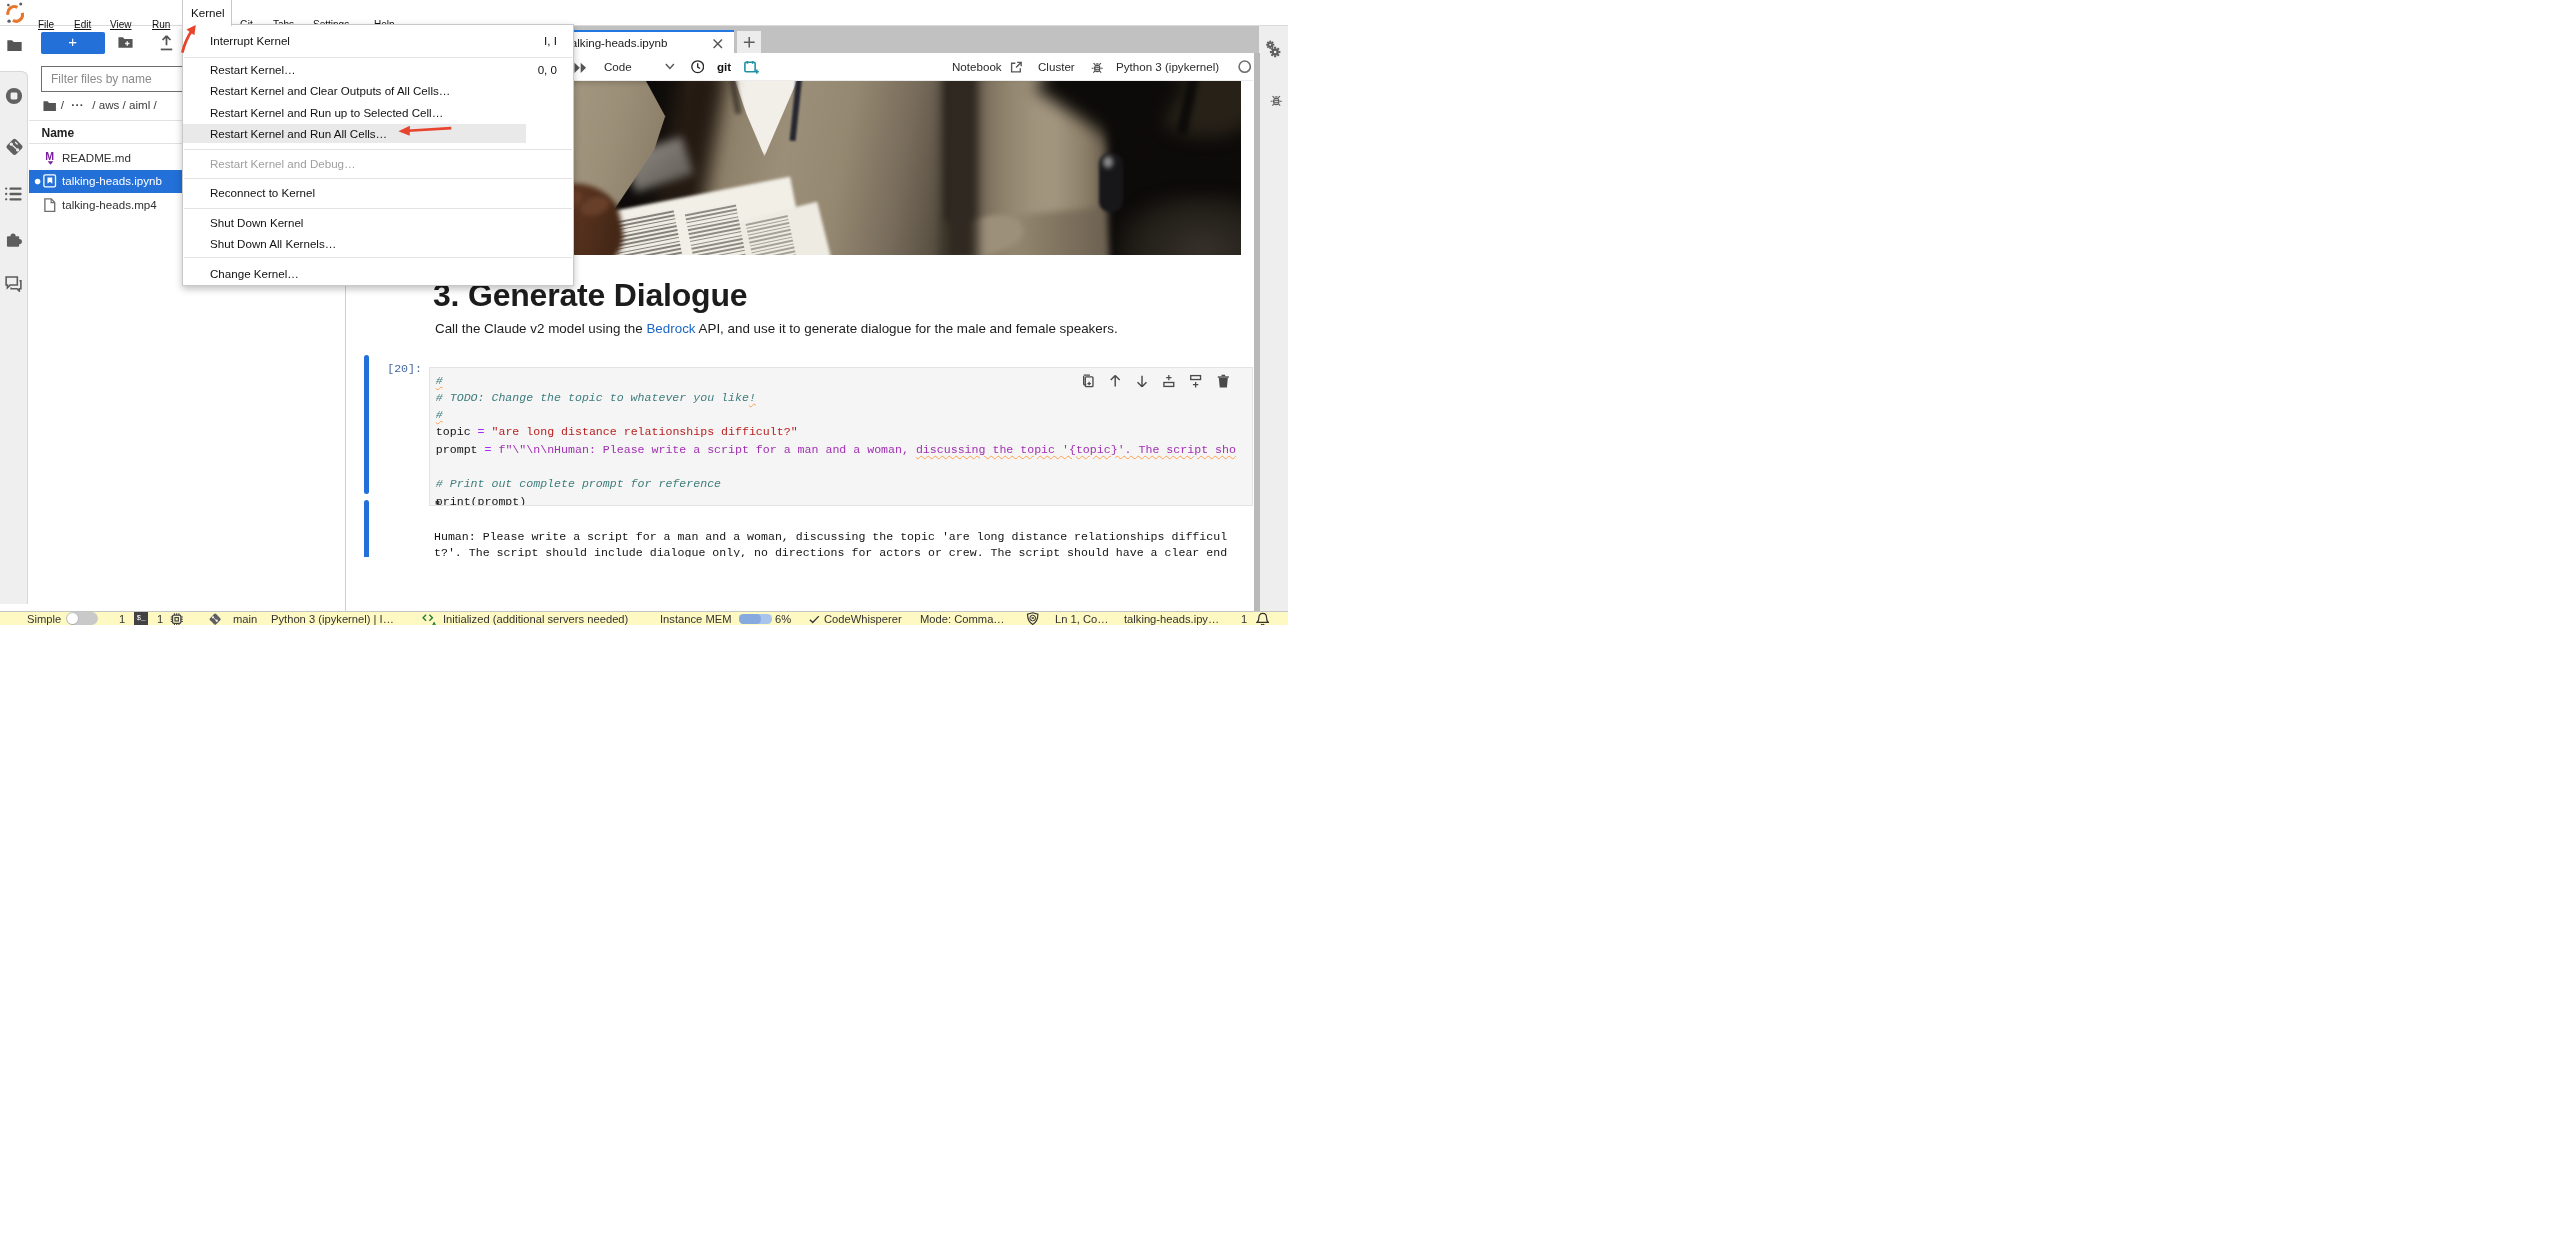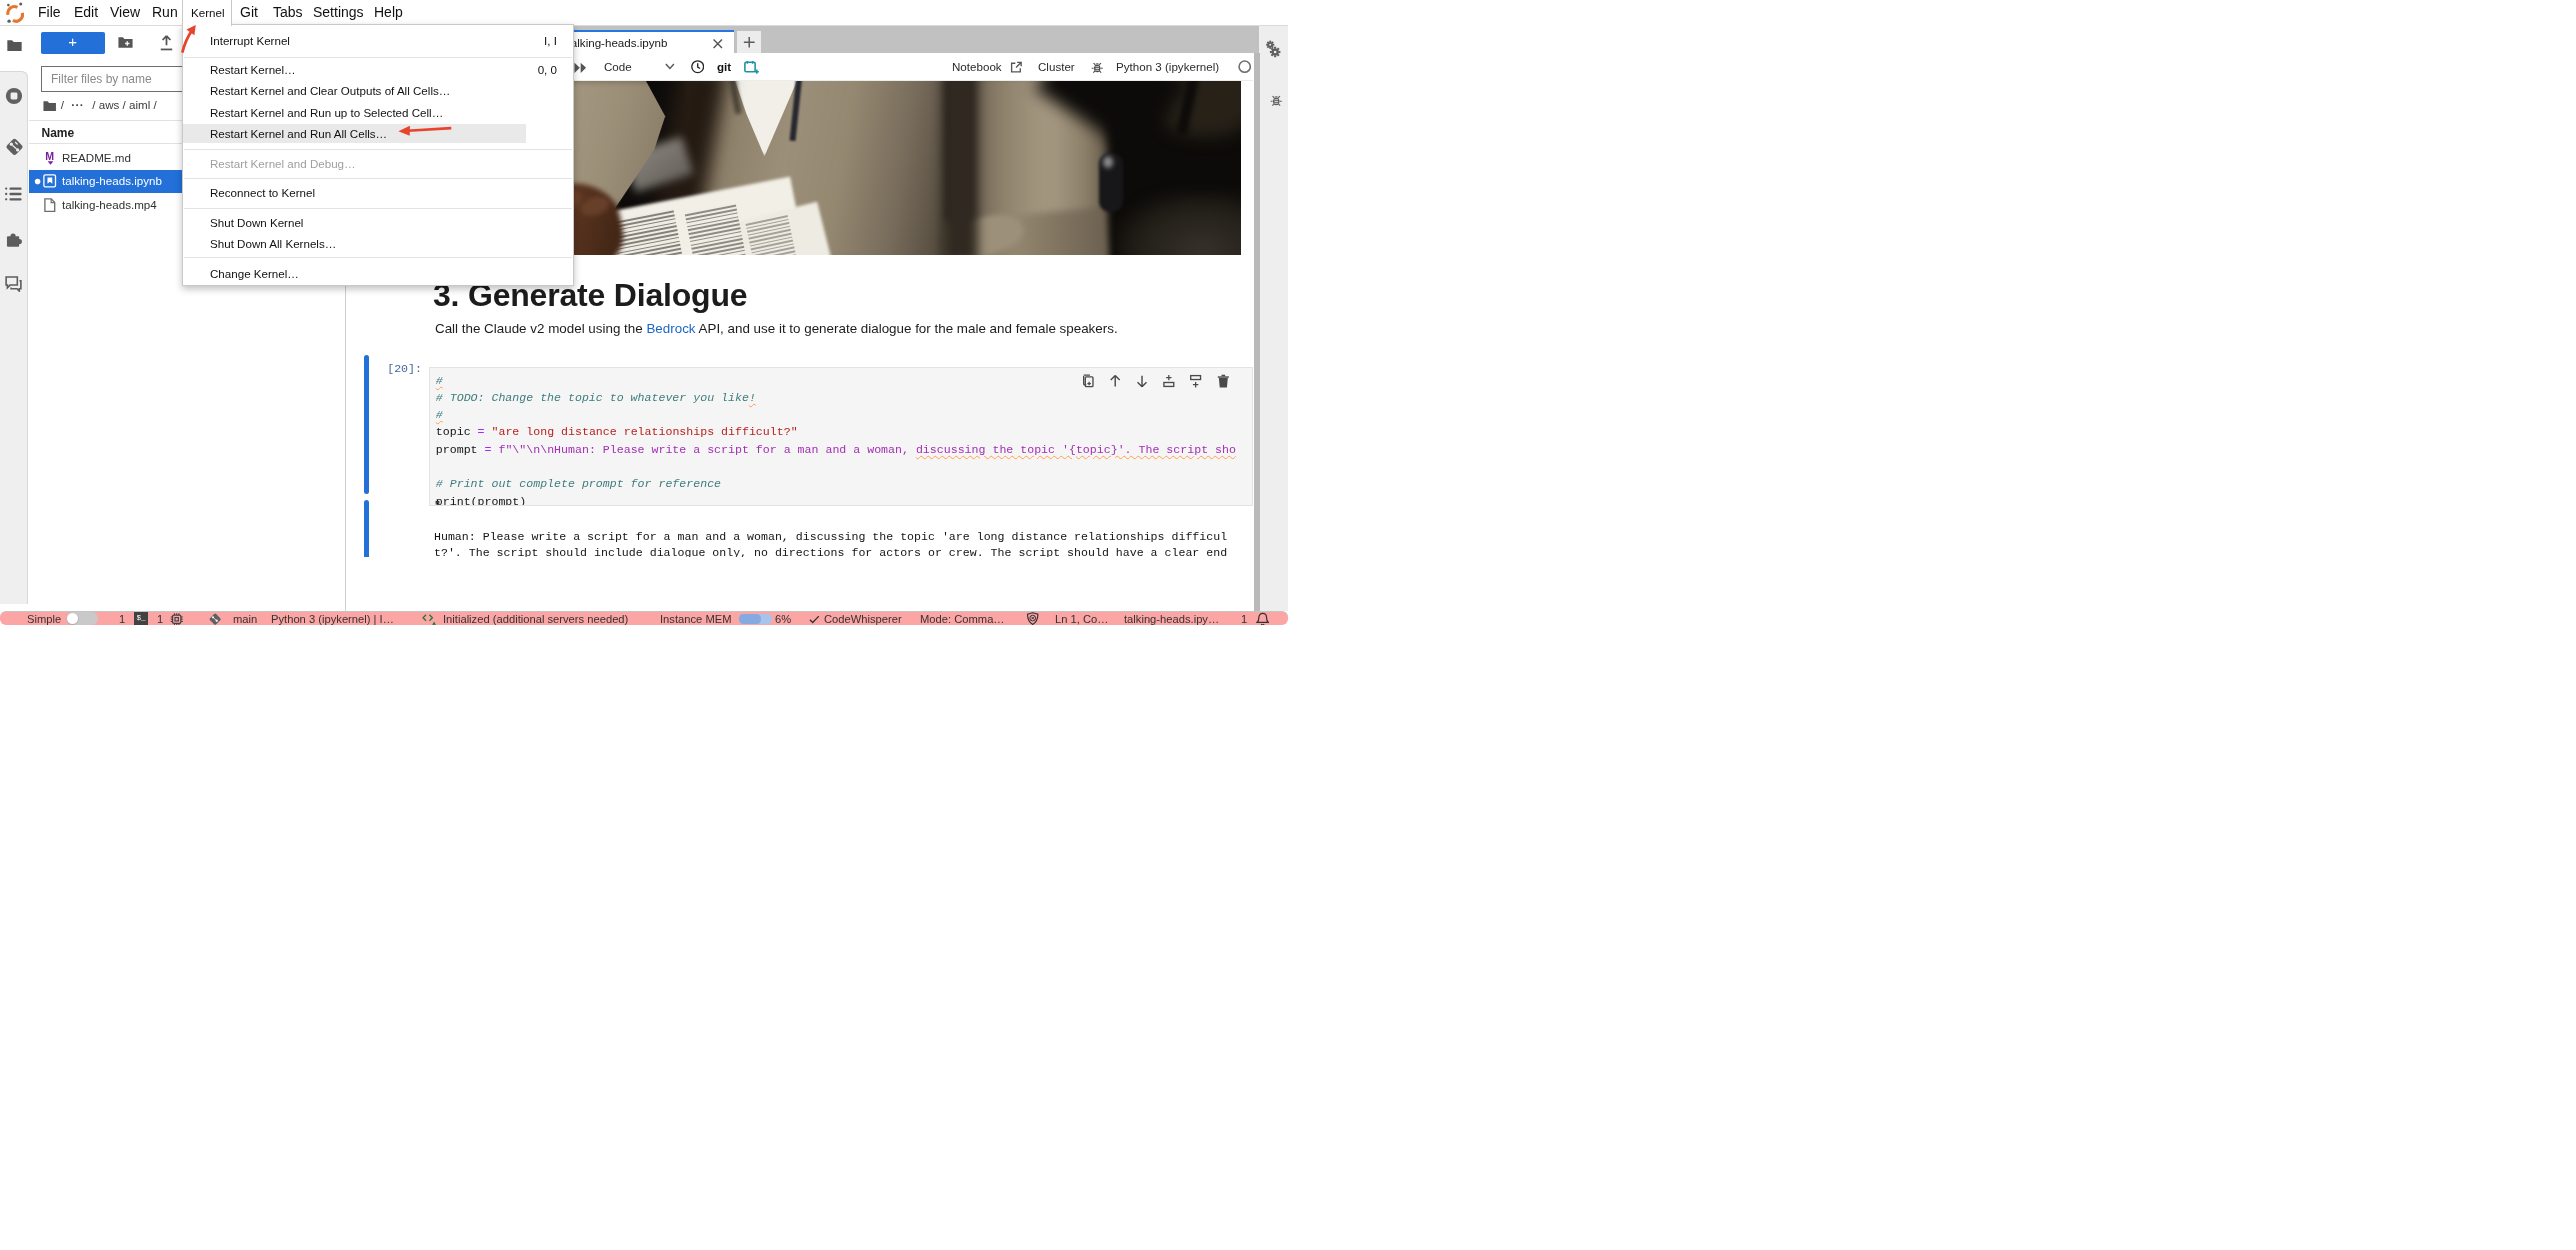--- a/index.html
+++ b/index.html
@@ -5,21 +5,21 @@
   * { margin:0; padding:0; box-sizing:border-box; }
   html,body { width:1288px; height:625px; overflow:hidden; }
   body { font-family:"Liberation Sans", sans-serif; background:#fff; color:#1a1a1a;
          -webkit-font-smoothing:antialiased; }
   #app { position:relative; width:1288px; height:625px; background:#fff; overflow:hidden; }
   .abs { position:absolute; }
 
   
   #menubar { position:absolute; left:0; top:0; width:1288px; height:25.5px; background:#fff;
              border-bottom:0.9px solid #dadada; z-index:30; }
-  #menubar span.mi { position:absolute; top:4px; font-size:14px; color:#111; }
+  #menubar span.mi { position:absolute; top:19px; font-size:10px; color:#111;text-decoration:underline; }
 
   
   #leftcol { position:absolute; left:0; top:25.5px; width:29px; height:585px; background:#fff; z-index:5; }
   #leftstrip { position:absolute; left:0; top:45px; width:28px; height:533px; background:#efefef;
                border:0.9px solid #d8d8d8; border-left:none; border-bottom:none; border-top-right-radius:6.3px; }
 
   
   #filepanel { position:absolute; left:29px; top:25.5px; width:317px; height:585px; background:#fff;
                border-right:0.9px solid #cfcfcf; z-index:5; }
   #plusbtn { position:absolute; left:11.6px; top:6.7px; width:64px; height:21.5px; background:#2371d8;
@@ -70,22 +70,22 @@
   #celltools { position:absolute; right:16px; top:6.3px; }
 
   
   #output { position:absolute; left:89px; top:417px; font-family:"Liberation Mono", monospace;
             font-size:11.6px; line-height:15.5px; white-space:pre; color:#141414; }
 
   
   #rightstrip { position:absolute; left:1259px; top:24.6px; width:29px; height:586px; background:#eeeeee; z-index:6; }
 
   
-  #statusbar { position:absolute; left:0; top:611px; width:1288px; height:14.3px; background:#fca5a5;
-               border-top:0.9px solid #c4c4c4; z-index:40; font-size:11.2px; color:#333;border-radius:6px; }
+  #statusbar { position:absolute; left:0; top:611px; width:1288px; height:14.3px; background:#fef9c3;
+               border-top:0.9px solid #c4c4c4; z-index:40; font-size:11.2px; color:#333; }
   #statusbar span.st-t { position:absolute; top:0.9px; }
 
   
   #kerneltab { position:absolute; left:182px; top:0; width:50px; height:25.5px; background:#fff;
                border-left:0.9px solid #c9c9c9; border-right:0.9px solid #c9c9c9; z-index:33; }
   #dropdown { position:absolute; left:182px; top:24px; width:392px; height:262px; background:#fff;
               border:0.9px solid #c9c9c9; box-shadow:0 2.7px 7.2px rgba(0,0,0,0.25); z-index:32; font-size:11.6px; color:#121212; }
   #dropdown .it { position:absolute; left:27px; }
   #dropdown .sc { position:absolute; right:16px; color:#121212; }
   #dropdown .sep { position:absolute; left:0.9px; right:0.9px; height:0.9px; background:#e3e3e3; }

